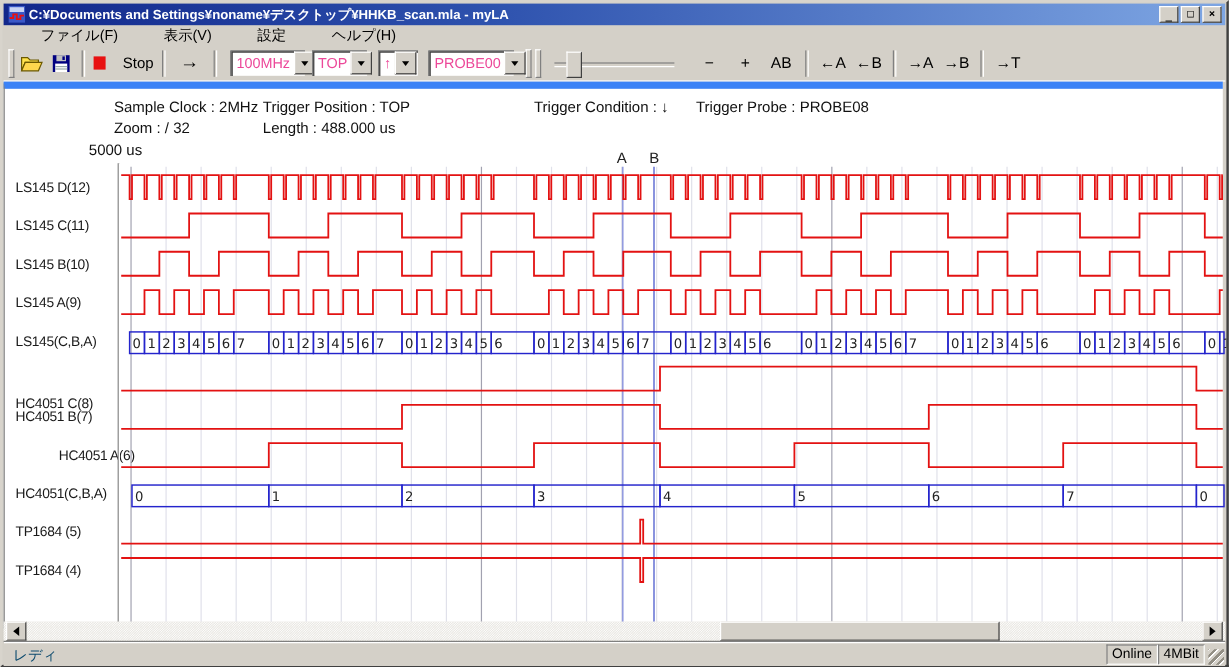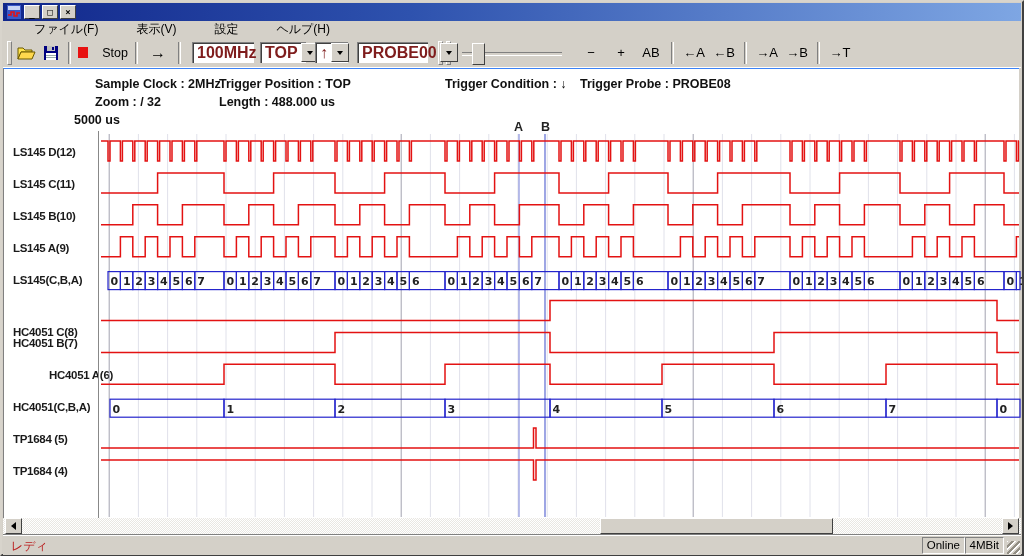--- a/index.html
+++ b/index.html
@@ -33,35 +33,35 @@
     justify-content:center;padding:0 2px;font-size:13px;color:#000;
     font-family:"Liberation Sans","DejaVu Sans",sans-serif;}
   .icon-btn{width:24px;}
   .stop-btn{width:54px;gap:14px;font-size:12.5px;justify-content:center;}
   .stop-square{width:11px;height:11px;background:#e81111;display:inline-block;}
   .arrow-btn{width:30px;font-size:16px;font-weight:bold;}
   .txtbtn{width:30px;font-size:13px;}
   .combo{height:21px;background:#fff;display:inline-flex;align-items:center;
     box-shadow:inset 1px 1px 0 #808080,inset 2px 2px 0 #404040,inset -1px -1px 0 #fff;
     margin-left:6px;position:relative;}
-  .combo-val{flex:1;font-size:16px;padding:0 3px 0 5px;white-space:nowrap;color:#7f1d1d;font-weight:bold;}
+  .combo-val{flex:1;font-size:12px;padding:0 3px 0 5px;white-space:nowrap;color:#ec4899;}
   .combo-drop{width:16px;height:17px;margin-right:2px;background:#d4d0c8;border:1px solid;
     border-color:#fff #404040 #404040 #fff;display:inline-flex;align-items:center;
     justify-content:center;flex:0 0 auto;}
   .dn{width:0;height:0;border:3.5px solid transparent;border-top:4px solid #000;
     margin-top:4px;}
   .slider{position:relative;width:100px;height:24px;margin-left:8px;display:inline-block;}
   .slider-track{position:absolute;left:0;right:0;top:11px;height:2px;
     border-top:1px solid #808080;border-bottom:1px solid #fff;}
   .slider-thumb{position:absolute;left:10px;top:2px;width:11px;height:20px;
     background:#d4d0c8;border:1px solid;border-color:#fff #404040 #404040 #fff;}
   .mleft14{margin-left:14px;}
   
   .client{position:absolute;left:1px;right:3px;top:66px;height:450px;background:#fff;
-    border-top:1px solid #3b82f6;border-left:1px solid #808080;font-weight:bold;}
+    border-top:6px solid #3b82f6;border-left:1px solid #808080;}
   .hdr{position:absolute;font-size:12.5px;color:#111;white-space:nowrap;}
   .cursor-label{position:absolute;top:51px;font-size:12.5px;color:#222;}
   .ch-label{position:absolute;left:9px;width:96px;font-size:11.5px;letter-spacing:-0.3px;
     color:#1a1a1a;white-space:nowrap;}
   .gutter-line{position:absolute;left:94px;top:62px;bottom:0;width:1px;background:#888;
     border-right:1px solid #fff;}
   
   .hscroll{position:absolute;left:1px;right:1px;top:516px;height:16px;
     background:#e9e7e2;background-image:
       linear-gradient(45deg,#fff 25%,transparent 25%,transparent 75%,#fff 75%),
@@ -73,39 +73,40 @@
   .sbtn.left{left:2px;} .sbtn.right{right:2px;}
   .tri-left{width:0;height:0;border:4px solid transparent;border-right:5px solid #000;
     margin-left:-4px;}
   .tri-right{width:0;height:0;border:4px solid transparent;border-left:5px solid #000;
     margin-right:-4px;}
   .sthumb{position:absolute;left:597px;top:0;width:233px;height:16px;background:#d4d0c8;
     border:1px solid;border-color:#fff #404040 #404040 #fff;box-sizing:border-box;}
   
   .statusbar{position:absolute;left:1px;right:1px;top:532px;height:20px;background:#d4d0c8;
     border-top:1px solid #808080;box-shadow:inset 0 1px 0 #fff;}
-  .status-text{position:absolute;left:8px;top:3px;font-size:12px;color:#b91c1c;}
+  .status-text{position:absolute;left:8px;top:3px;font-size:12px;color:#0c4a6e;}
   .spanel{position:absolute;top:2px;height:15px;line-height:15px;padding:0 4px;
     font-size:11.5px;color:#000;border:1px solid;border-color:#808080 #fff #fff #808080;}
   .resize-grip{position:absolute;right:1px;bottom:1px;width:13px;height:13px;
     background:repeating-linear-gradient(-45deg,transparent 0 2px,#fff 2px 3px,#928e84 3px 5px);}
 </style>
 </head>
 <body>
 
 <div class="window">
 
   <div class="titlebar">
     <span class="app-icon">
       <svg width="14" height="14" viewBox="0 0 14 14">
         <rect x="0" y="0" width="14" height="14" fill="#3a58c8"></rect>
         <rect x="1" y="1" width="12" height="4" fill="#c8d4f4"></rect>
         <polyline points="1,10 4,10 4,7 7,7 7,11 10,11 10,8 13,8" fill="none" stroke="#e81111" stroke-width="1.5"></polyline>
       </svg>
     </span>
+    <span class="title-text">C:¥Documents and Settings¥noname¥デスクトップ¥HHKB_scan.mla - myLA</span>
     <span class="win-btns">
       <button class="wbtn minb">_</button>
       <button class="wbtn">□</button>
       <button class="wbtn">×</button>
     </span>
   </div>
 
   <div class="menubar" id="menubar">
       <span class="menu-item">ファイル(F)</span>
       <span class="menu-item">表示(V)</span>

